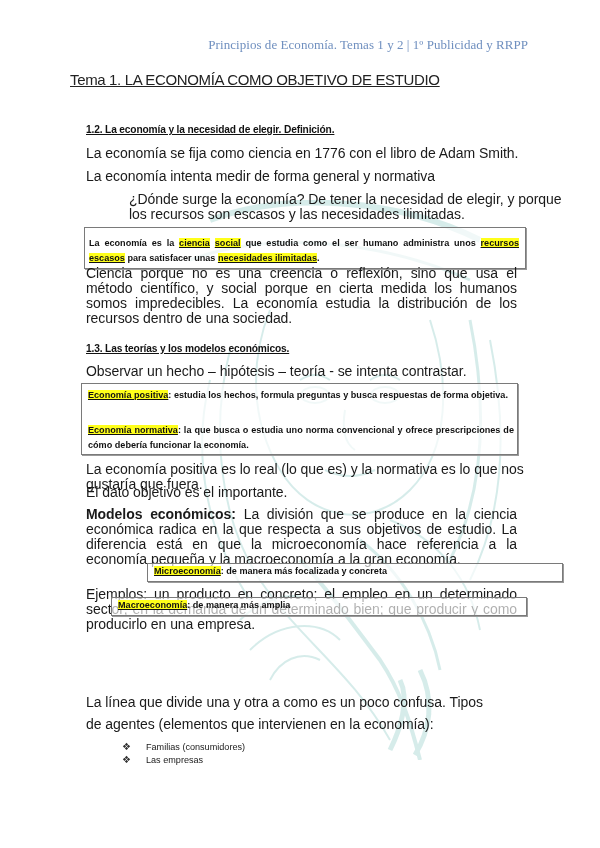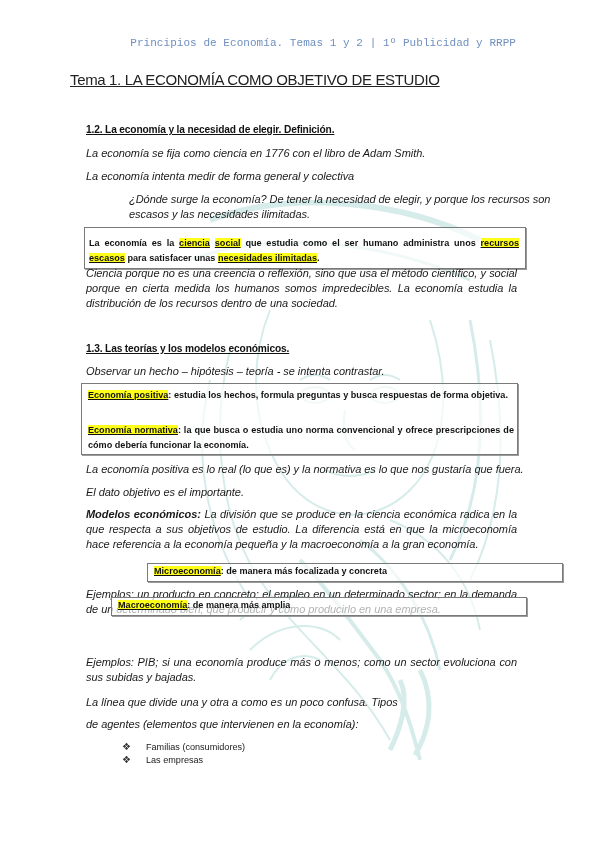--- a/index.html
+++ b/index.html
@@ -22,48 +22,47 @@
     }
     .watermark {
       position: absolute;
       left: 150px; top: 200px;
       width: 380px; height: 560px;
       opacity: 0.22;
       pointer-events: none;
     }
     .header {
       position: absolute;
-      right: 84px;
+      right: 72px;
       top: 37px;
-      font-family: Liberation Mono, monospace;
-      font-size: 11px;
+      font-family: Liberation Serif, serif;
+      font-size: 13px;
       color: #6f8fbf;
       letter-spacing: 0.05px;
     }
     .abs { position: absolute; }
     .title {
       left: 70px; top: 71px;
       font-size: 15px;
       color: #222;
       text-decoration: underline;
       letter-spacing: -0.35px;
     }
     .h2 {
       font-size: 10.2px;
       font-weight: bold;
       text-decoration: underline;
       color: #111;
       letter-spacing: -0.15px;
     }
     .p {
-      font-size: 11px;
+      font-size: 14px;
       line-height: 15px;
       color: #1a1a1a;
       letter-spacing: -0.05px;
-      font-style: italic;
     }
     .justify { text-align: justify; text-align-last: left; }
     .box {
       position: absolute;
       border: 1px solid #7a7a7a;
       box-shadow: 1px 1px 0 #9a9a9a;
       background: rgba(255,255,255,0.65);
       font-size: 9.1px;
       font-weight: bold;
       line-height: 15px;
@@ -121,21 +120,21 @@
     <path d="M270 470 C285 500 280 530 265 555" stroke-width="5"></path>
   </svg>
 
   <div class="header">Principios de Economía. Temas 1 y 2 | 1º Publicidad y RRPP</div>
 
   <div class="abs title">Tema 1. LA ECONOMÍA COMO OBJETIVO DE ESTUDIO</div>
 
   <div class="abs h2" style="left:86px; top:124px;">1.2. La economía y la necesidad de elegir. Definición.</div>
 
   <div class="abs p" style="left:86px; top:146px; width:440px;">La economía se fija como ciencia en 1776 con el libro de Adam Smith.</div>
-  <div class="abs p" style="left:86px; top:169px; width:440px;">La economía intenta medir de forma general y colectiva</div>
+  <div class="abs p" style="left:86px; top:169px; width:440px;">La economía intenta medir de forma general y normativa</div>
   <div class="abs p" style="left:86px; top:192px; width:440px;margin-left:43px;">¿Dónde surge la economía? De tener la necesidad de elegir, y porque los recursos son escasos y las necesidades ilimitadas.</div>
 
   <div class="box justify" style="left:84px; top:227px; width:430px; height:32px; padding:8px 6px 0 4px;">
     <span>La economía es la </span><span class="hl">ciencia</span><span> </span><span class="hl">social</span><span> que estudia como el ser humano administra unos </span><span class="hl">recursos escasos</span><span> para satisfacer unas </span><span class="hl">necesidades ilimitadas</span><span>.</span>
   </div>
 
   <div class="abs p justify" style="left:86px; top:266px; width:431px;">Ciencia porque no es una creencia o reflexión, sino que usa el método científico, y social porque en cierta medida los humanos somos impredecibles. La economía estudia la distribución de los recursos dentro de una sociedad.</div>
 
   <div class="abs h2" style="left:86px; top:343px;">1.3. Las teorías y los modelos económicos.</div>
 
@@ -160,21 +159,20 @@
   <div class="box" style="left:103px; top:563px; width:408px; height:17px; padding-left:6px;margin-left:44px;">
     <span class="hl">Microeconomía</span><span>: de manera más focalizada y concreta</span>
   </div>
 
   <div class="abs p justify" style="left:86px; top:587px; width:431px;">Ejemplos: un producto en concreto; el empleo en un determinado sector; en la demanda de un determinado bien; que producir y como producirlo en una empresa.</div>
 
   <div class="box" style="left:103px; top:597px; width:408px; height:17px; padding-left:6px;margin-left:8px;">
     <span class="hl">Macroeconomía</span><span>: de manera más amplia</span>
   </div>
 
-  <div class="abs p justify" style="left:86px; top:655px; width:431px;">Ejemplos: PIB; si una economía produce más o menos; como un sector evoluciona con sus subidas y bajadas.</div>
 
   <div class="abs p" style="left:86px; top:695px; width:440px;">La línea que divide una y otra a como es un poco confusa. Tipos</div>
   <div class="abs p" style="left:86px; top:717px; width:440px;">de agentes (elementos que intervienen en la economía):</div>
 
   <ul class="agents abs" style="left:122px; top:741px;">
     <li>
       <span class="bullet">❖</span>
       <span>Familias (consumidores)</span>
     </li>
     <li>

